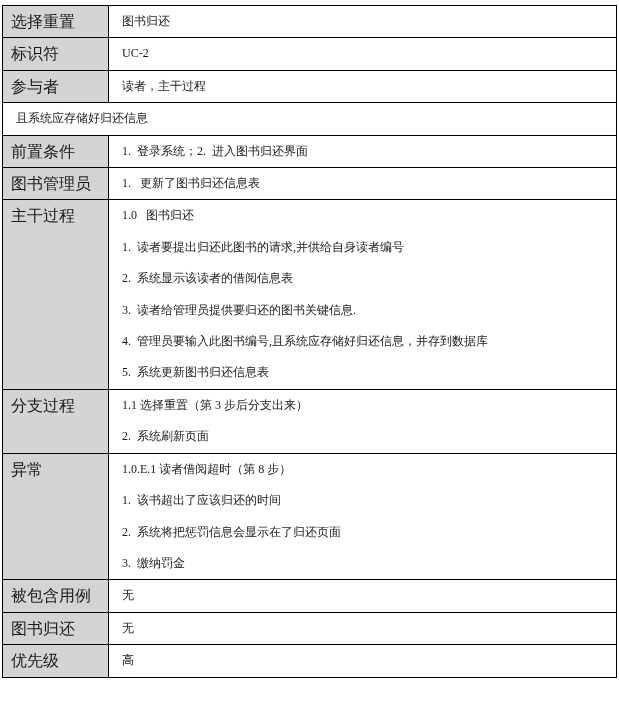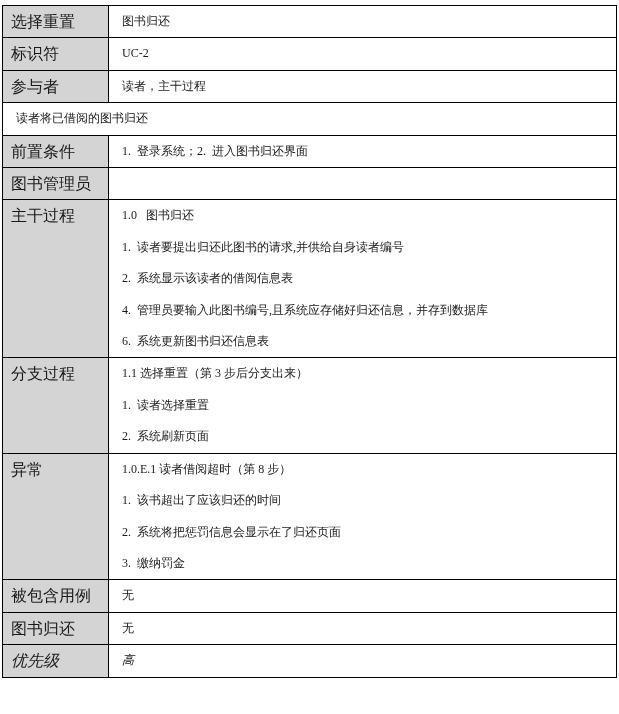--- a/index.html
+++ b/index.html
@@ -25,21 +25,20 @@
     margin: 5px 2px 3px 2px;
     border: 1px solid var(--border-color);
     background: var(--page-bg);
   }
   .row {
     display: flex;
     border-bottom: 1px solid var(--border-color);
   }
   .row:last-child {
     border-bottom: none;
-    font-style: italic;
   }
   .label-cell {
     width: 106px;
     flex: 0 0 106px;
     background: var(--label-bg);
     border-right: 1px solid var(--border-color);
     padding-left: 8px;
     font-size: 16px;
     line-height: 31.4px;
     white-space: pre-wrap;
@@ -77,51 +76,54 @@
 
   <div class="row">
     <div class="label-cell">参与者</div>
     <div class="value-cell">
         <div class="value-line">读者，主干过程</div>
       </div>
   </div>
 
   <div class="row">
     <div class="value-cell">
-        <div class="value-line">读者将已借阅的图书归还</div>
+        <div class="value-line">且系统应存储好归还信息</div>
       </div>
   </div>
 
   <div class="row">
     <div class="label-cell">前置条件</div>
     <div class="value-cell">
         <div class="value-line">1.  登录系统；2.  进入图书归还界面</div>
       </div>
   </div>
 
   <div class="row">
     <div class="label-cell">图书管理员</div>
+    <div class="value-cell">
+        <div class="value-line">1.   更新了图书归还信息表</div>
+      </div>
   </div>
 
   <div class="row">
     <div class="label-cell">主干过程</div>
     <div class="value-cell">
         <div class="value-line">1.0   图书归还</div>
         <div class="value-line">1.  读者要提出归还此图书的请求,并供给自身读者编号</div>
         <div class="value-line">2.  系统显示该读者的借阅信息表</div>
+        <div class="value-line">3.  读者给管理员提供要归还的图书关键信息.</div>
         <div class="value-line">4.  管理员要输入此图书编号,且系统应存储好归还信息，并存到数据库</div>
-        <div class="value-line">6.  系统更新图书归还信息表</div>
+        <div class="value-line">5.  系统更新图书归还信息表</div>
       </div>
   </div>
 
   <div class="row">
     <div class="label-cell">分支过程</div>
     <div class="value-cell">
         <div class="value-line">1.1 选择重置（第 3 步后分支出来）</div>
-        <div class="value-line">1.  读者选择重置</div>
         <div class="value-line">2.  系统刷新页面</div>
       </div>
   </div>
 
   <div class="row">
     <div class="label-cell">异常</div>
     <div class="value-cell">
         <div class="value-line">1.0.E.1 读者借阅超时（第 8 步）</div>
         <div class="value-line">1.  该书超出了应该归还的时间</div>
         <div class="value-line">2.  系统将把惩罚信息会显示在了归还页面</div>

